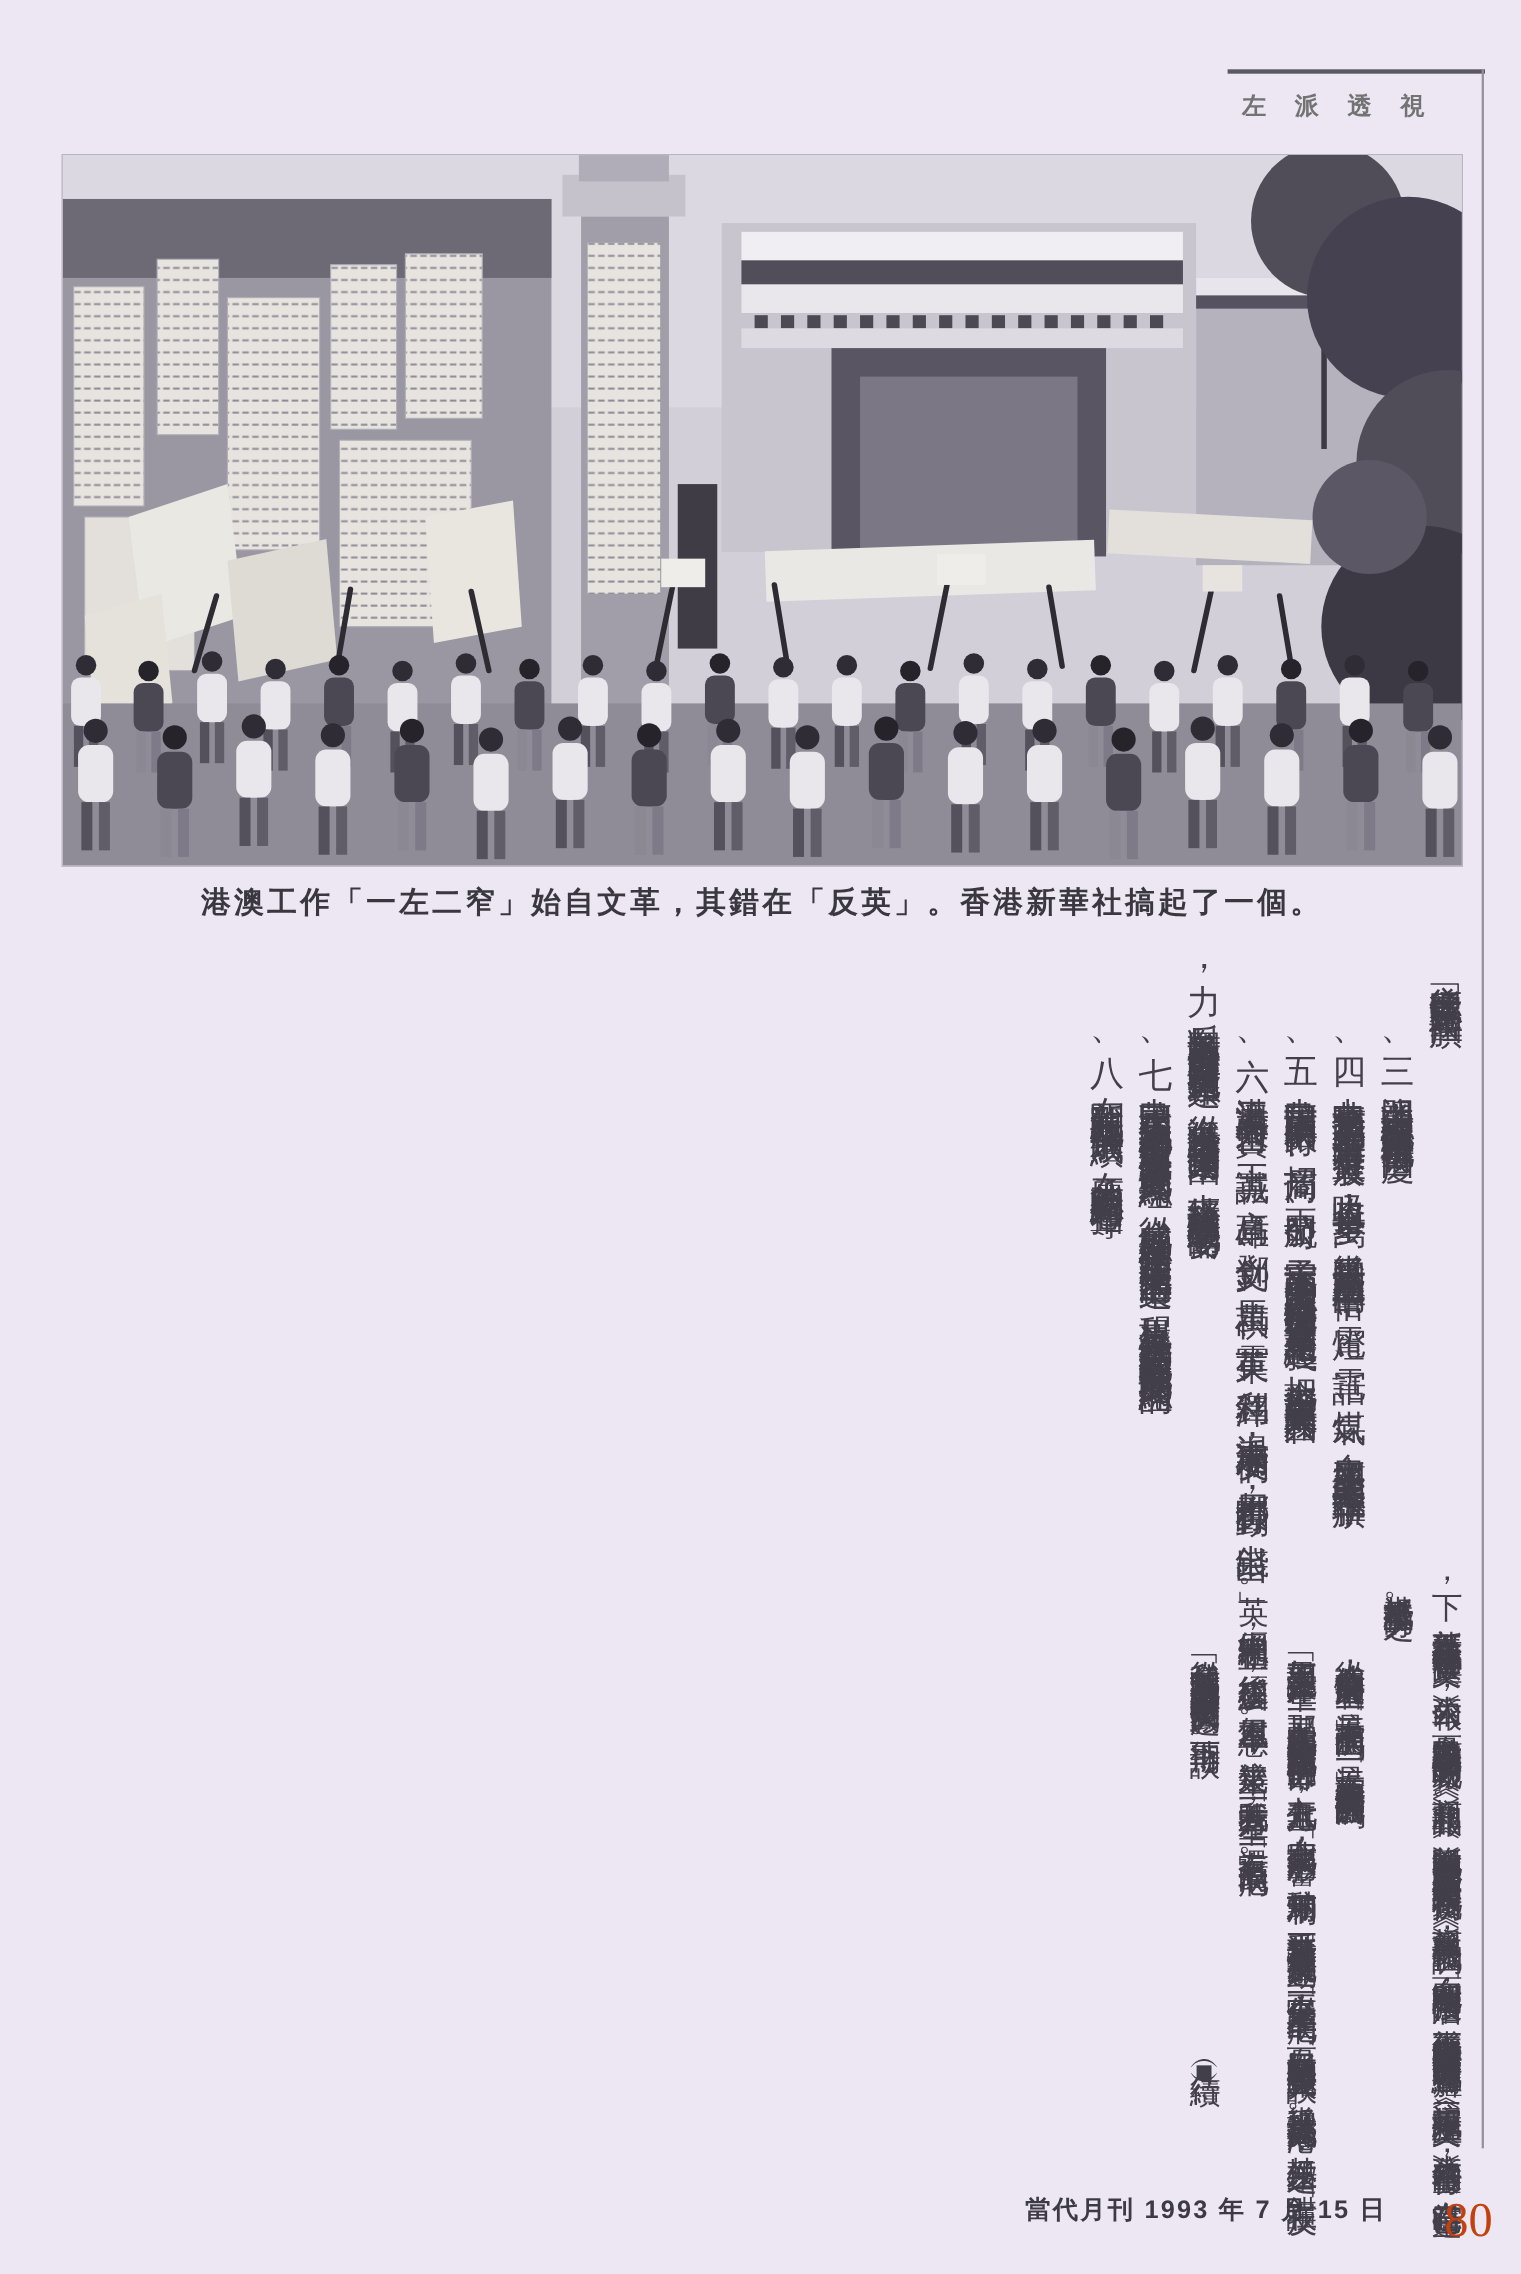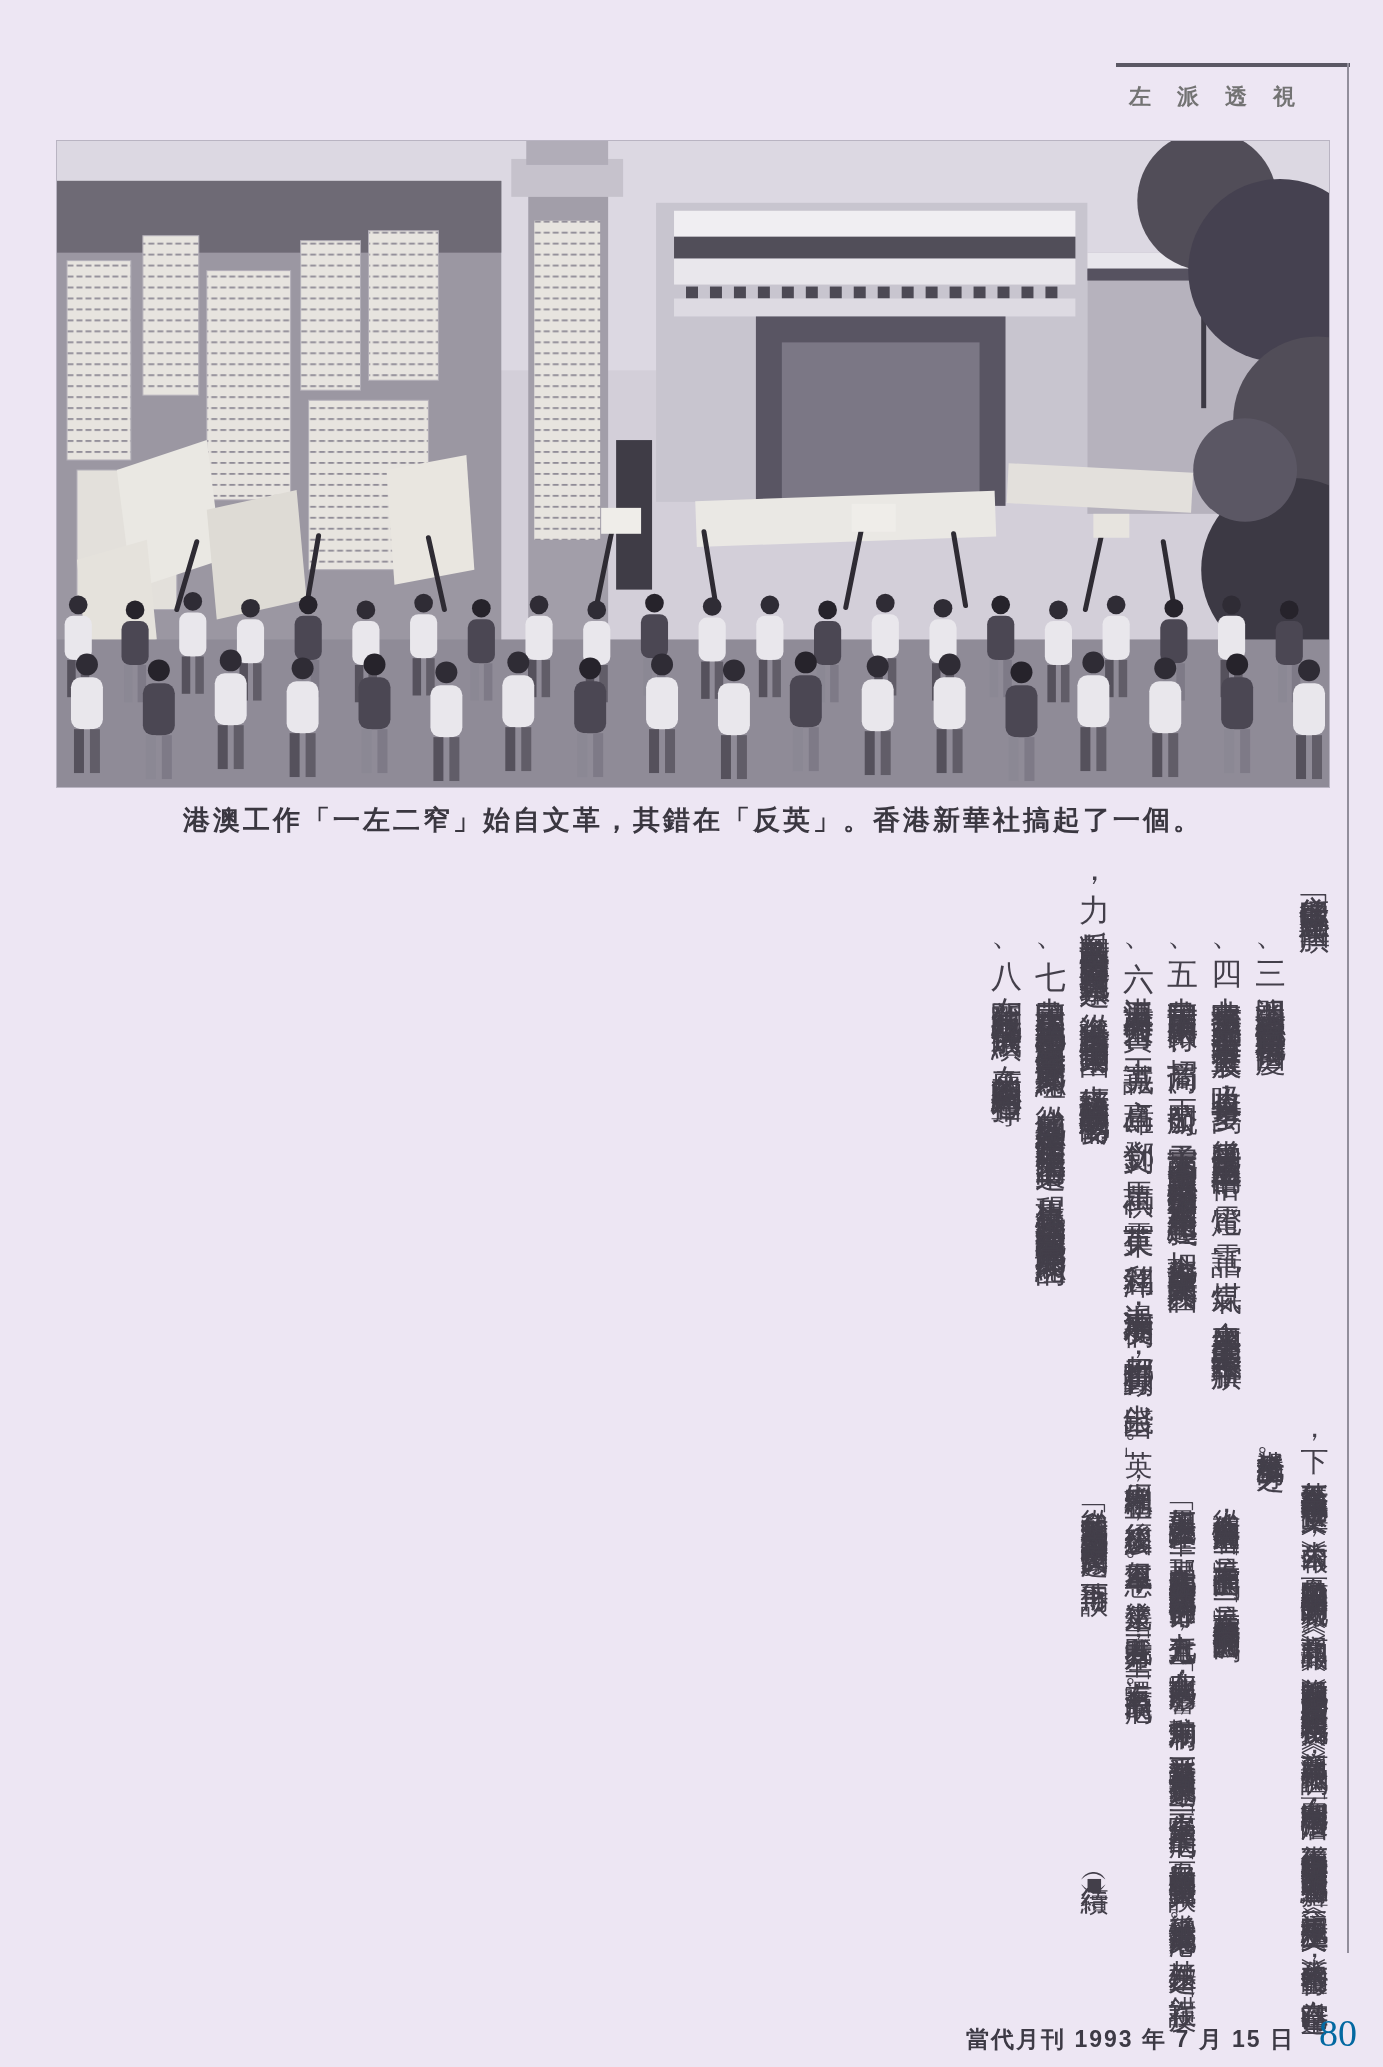--- a/index.html
+++ b/index.html
@@ -51,29 +51,29 @@
     top:870px; height:541px;
     font-size:31px; letter-spacing:2.5px; line-height:44px;
   }
   .band-lower {
     top:1428px; height:561px;
     font-size:28px; letter-spacing:1.5px; line-height:44px;
   }
   
   .footer {
     position:absolute; top:1993px; right:26px;
-    display:flex; align-items:flex-end; gap:24px;margin-top:18px;
+    display:flex; align-items:flex-start; gap:52px;
   }
   .footer .journal {
     font-family:"Liberation Sans", sans-serif;
     font-size:23px; font-weight:600; color:#3d3a45; letter-spacing:2px;
   }
   .footer .pageno {
     font-family:"Liberation Serif", serif;
-    font-size:38px; color:#0369a1;
+    font-size:44px; color:#c2410c;
   }
 </style>
 </head>
 <body>
 
 <div class="header-rule"></div>
 <div class="side-rule"></div>
 <div class="section-tag">左派透視</div>
 
 <figure class="photo">

